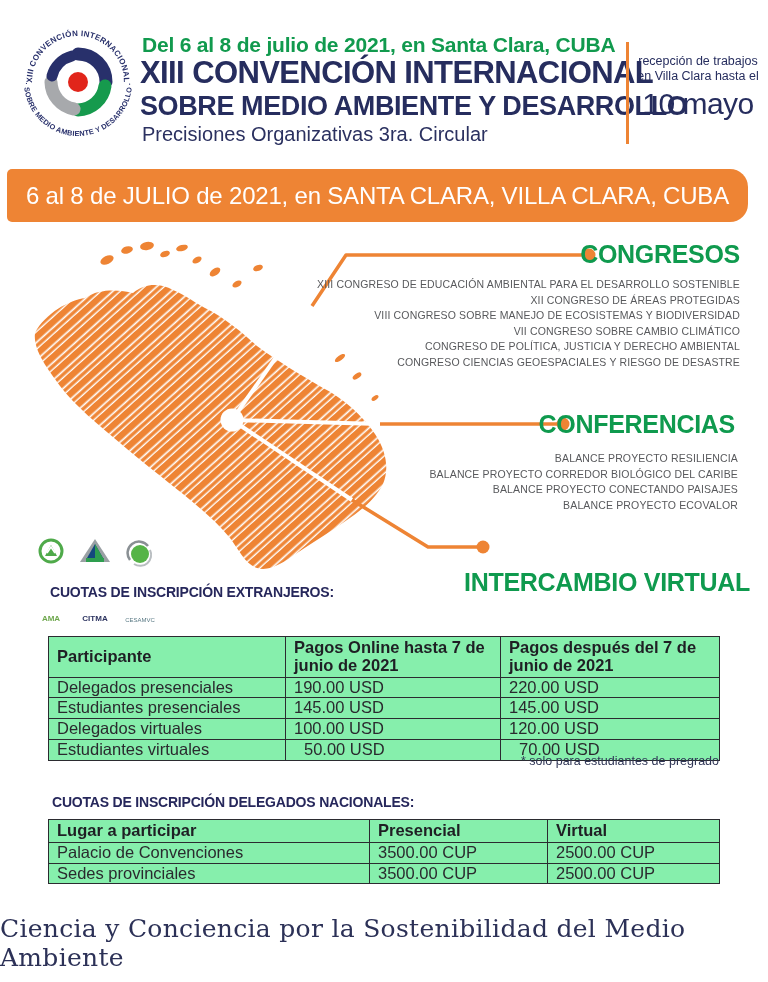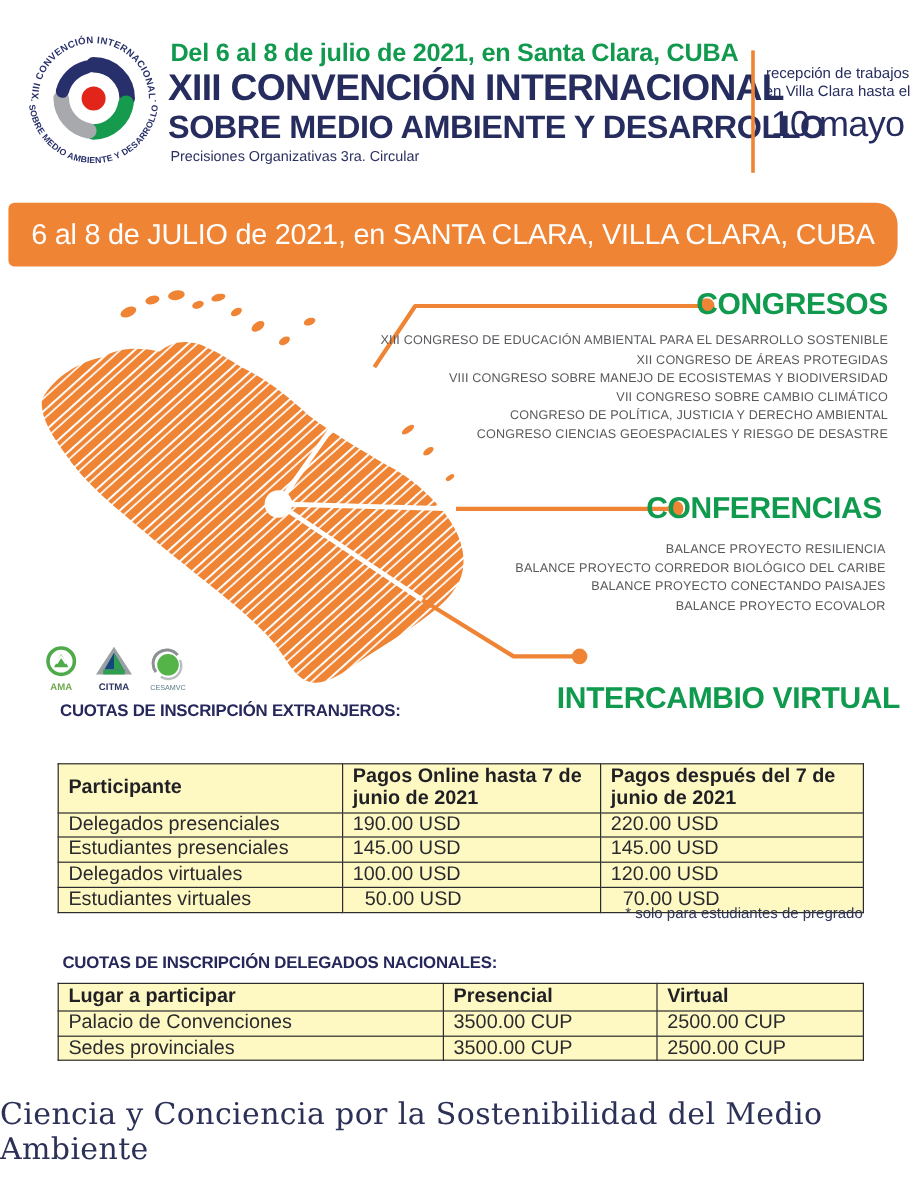--- a/index.html
+++ b/index.html
@@ -5,51 +5,51 @@
   html,body{margin:0;padding:0;}
   body{
     width:768px;height:982px;position:relative;background:#ffffff;
     font-family:"Liberation Sans", sans-serif;overflow:hidden;
   }
   .abs{position:absolute;}
   
   .date-line{left:142px;top:33px;font-size:21px;font-weight:700;color:#119a4e;letter-spacing:-0.2px;}
   .title1{left:140px;top:55px;font-size:31px;font-weight:700;color:#262d5e;letter-spacing:-0.6px;}
   .title2{left:140px;top:91px;font-size:27px;font-weight:700;color:#262d5e;letter-spacing:-0.4px;}
-  .subtitle{left:142px;top:123px;font-size:12px;font-weight:400;color:#2b3160;}
+  .subtitle{left:142px;top:123px;font-size:20px;font-weight:400;color:#2b3160;}
   .hdr-divider{left:626px;top:42px;width:3px;height:102px;background:#ee8434;}
   .deadline{left:634px;top:54px;width:128px;text-align:center;color:#262d5e;}
   .deadline .n{font-size:12.5px;line-height:15px;}
   .deadline .d{font-size:30px;line-height:34px;margin-top:3px;font-weight:500;letter-spacing:-0.5px;}
   
   .banner{
     left:7px;top:169px;width:741px;height:53px;background:#ee8434;
     border-radius:5px 18px 18px 5px;color:#ffffff;font-size:24px;font-weight:400;
     line-height:53px;padding-left:19px;box-sizing:border-box;letter-spacing:-0.2px;
   }
   
   .sec-title{color:#0f9a4e;font-size:25px;font-weight:700;letter-spacing:-0.3px;}
   .t-congresos{right:28px;top:240px;}
   .t-conferencias{right:33px;top:410px;}
   .t-intercambio{right:18px;top:532px;margin-top:36px;}
   .sec-list{text-align:right;color:#58595c;font-size:10.5px;line-height:15.5px;letter-spacing:0.15px;}
   .l-congresos{right:28px;top:277px;}
   .l-conferencias{right:30px;top:451px;}
   
   .logos{left:36px;top:537px;display:flex;gap:13px;align-items:flex-end;}
-  .logo-item{display:flex;flex-direction:column;align-items:center;}
+  .logo-item{display:flex;flex-direction:column;align-items:center;gap:46px;}
   .logo-cap{font-size:8px;font-weight:700;margin-top:1px;}
   .cap-ama{color:#6fa84e;}
   .cap-citma{color:#2d3460;}
   .cap-cesam{color:#5a7a85;font-size:6px;font-weight:400;}
   
   .tbl-heading{font-size:14px;font-weight:800;color:#26275b;letter-spacing:-0.2px;}
   .h-ext{left:50px;top:584px;text-align:right;}
   .h-nac{left:52px;top:794px;}
-  table{border-collapse:collapse;table-layout:fixed;position:absolute;background:#fef9c3;padding-left:48px;}
+  table{border-collapse:collapse;table-layout:fixed;position:absolute;background:#86efac;padding-left:48px;}
   .tbl{left:48px;width:671px;color:#2a2a2e;}
   .tbl-ext{top:636px;}
   .tbl-nac{top:819px;}
   .tbl th{font-weight:700;text-align:left;color:#1f1f24;}
   .tbl th,.tbl td{border:1.6px solid #2b2b30;padding:2px 8px;font-size:16.5px;line-height:1.08;}
   .tbl td{padding-top:1px;padding-bottom:1px;}
   .footnote{right:49px;top:754px;font-size:12.5px;color:#2f3555;}
   
   .slogan{
     left:0;top:914px;width:768px;

